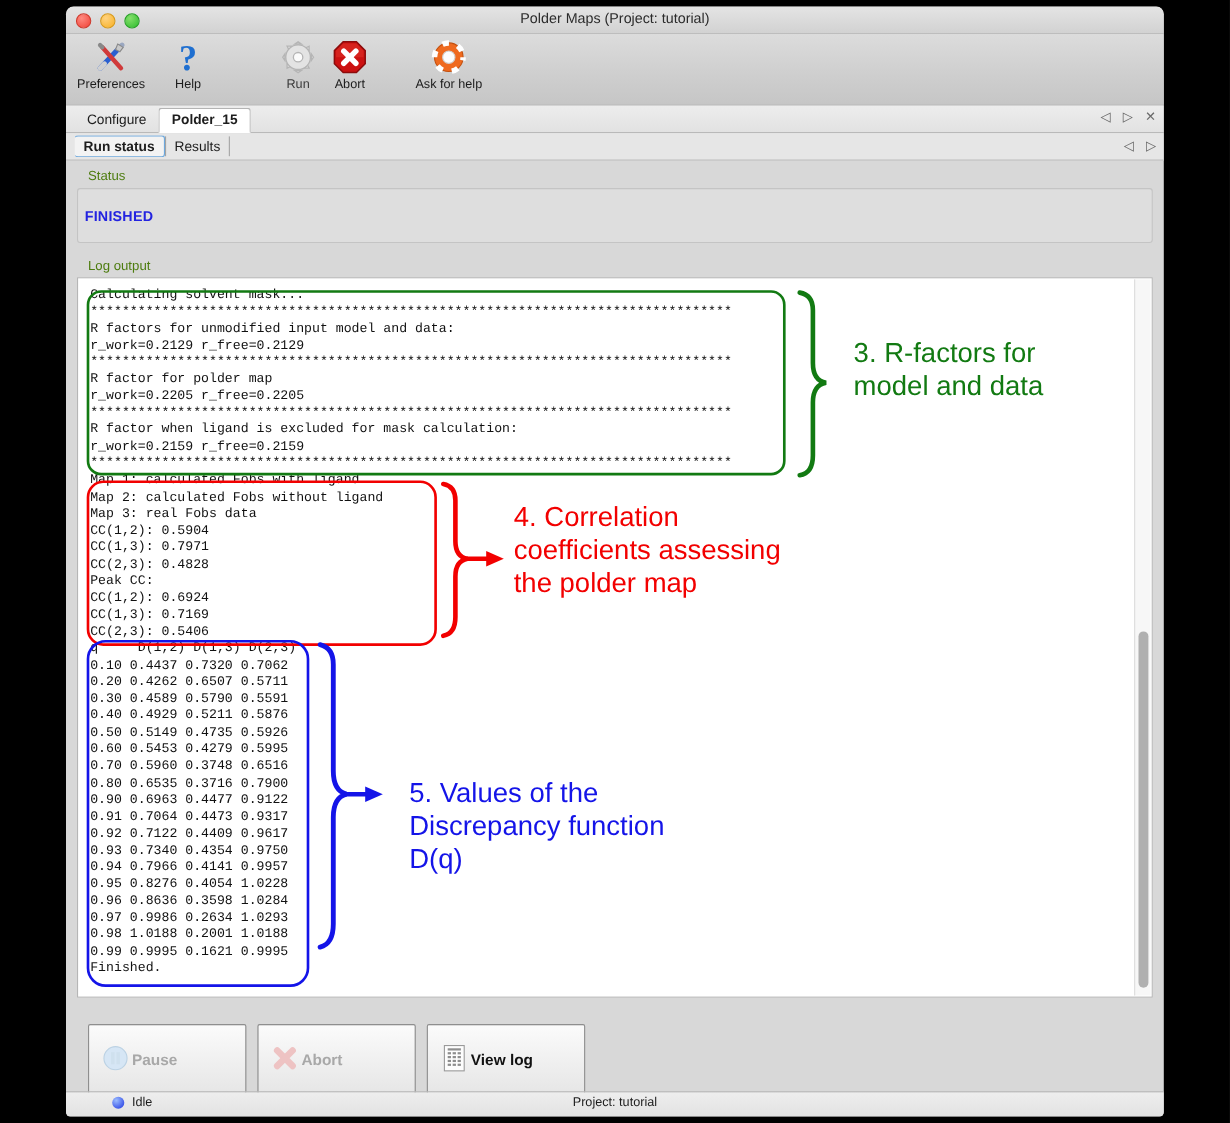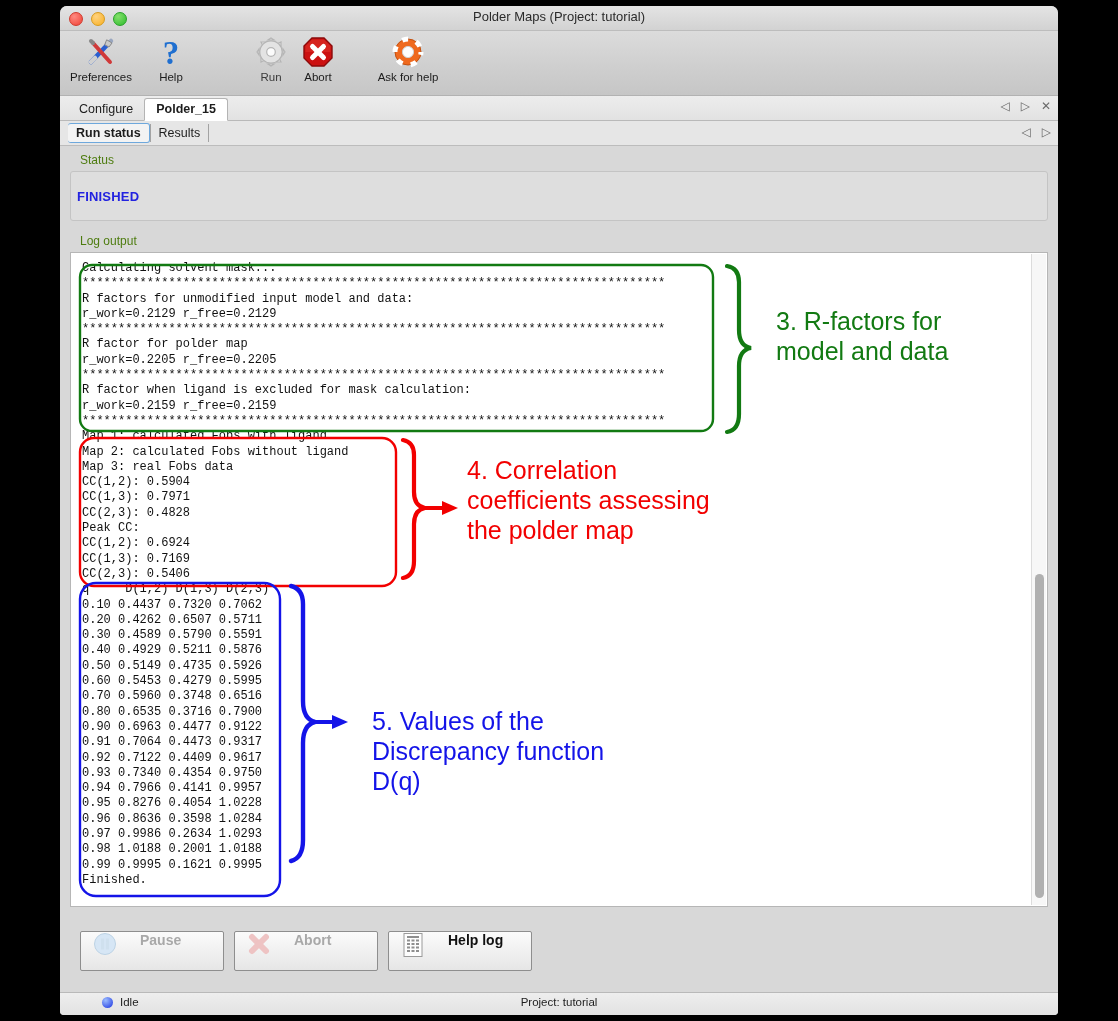--- a/index.html
+++ b/index.html
@@ -60,22 +60,22 @@
   .logtext{position:absolute;left:11px;top:8px;white-space:pre;
     font-family:"Liberation Mono","DejaVu Sans Mono",monospace;
     font-size:12px;line-height:15.3px;color:#111;}
   .scrolltrack{position:absolute;right:1px;top:1px;width:14px;bottom:1px;
     background:#f7f7f7;border-left:1px solid #dcdcdc;}
   .scrollthumb{position:absolute;left:3px;width:9px;top:320px;height:324px;
     background:#b0b0b0;border-radius:5px;}
 
   
   .btnrow{position:absolute;left:20px;top:925px;display:flex;gap:10px;}
-  .bbtn{height:38px;min-width:118px;display:flex;align-items:flex-start;gap:23px;
-    padding:0 12px;background:linear-gradient(to bottom,#fbfbfb,#e6e6e6);
+  .bbtn{height:38px;min-width:118px;display:flex;align-items:center;gap:3px;
+    padding:12px 12px;background:linear-gradient(to bottom,#fbfbfb,#e6e6e6);
     border:1px solid #8e8e8e;border-radius:2px;font-size:14px;font-weight:bold;color:#111;}
   .bbtn.disabled{color:#a8a8a8;}
 
   
   .statusbar{position:absolute;left:0;bottom:0;width:998px;height:22px;
     background:linear-gradient(to bottom,#eeeeee,#e2e2e2);border-top:1px solid #b9b9b9;}
   .sb-left{position:absolute;left:8px;top:3px;display:flex;align-items:center;gap:7px;
     font-size:11.5px;color:#1d1d1d;padding-left:34px;}
   .sb-dot{width:11px;height:11px;border-radius:50%;
     background:radial-gradient(circle at 34% 30%,#9bbcff,#1a31e0);}
@@ -291,21 +291,21 @@
               <rect x="15" y="11" width="3" height="2"></rect>
             <rect x="6" y="14.5" width="3" height="2"></rect>
               <rect x="10.5" y="14.5" width="3" height="2"></rect>
               <rect x="15" y="14.5" width="3" height="2"></rect>
             <rect x="6" y="18" width="3" height="2"></rect>
               <rect x="10.5" y="18" width="3" height="2"></rect>
               <rect x="15" y="18" width="3" height="2"></rect>
           </g>
         </svg>
       </span>
-      <span>Help log</span>
+      <span>View log</span>
     </div>
   </div>
 
   <div class="statusbar">
     <div class="sb-left">
       <span class="sb-dot"></span>
       <span>Idle</span>
     </div>
     <div class="sb-center">Project: tutorial</div>
   </div>

